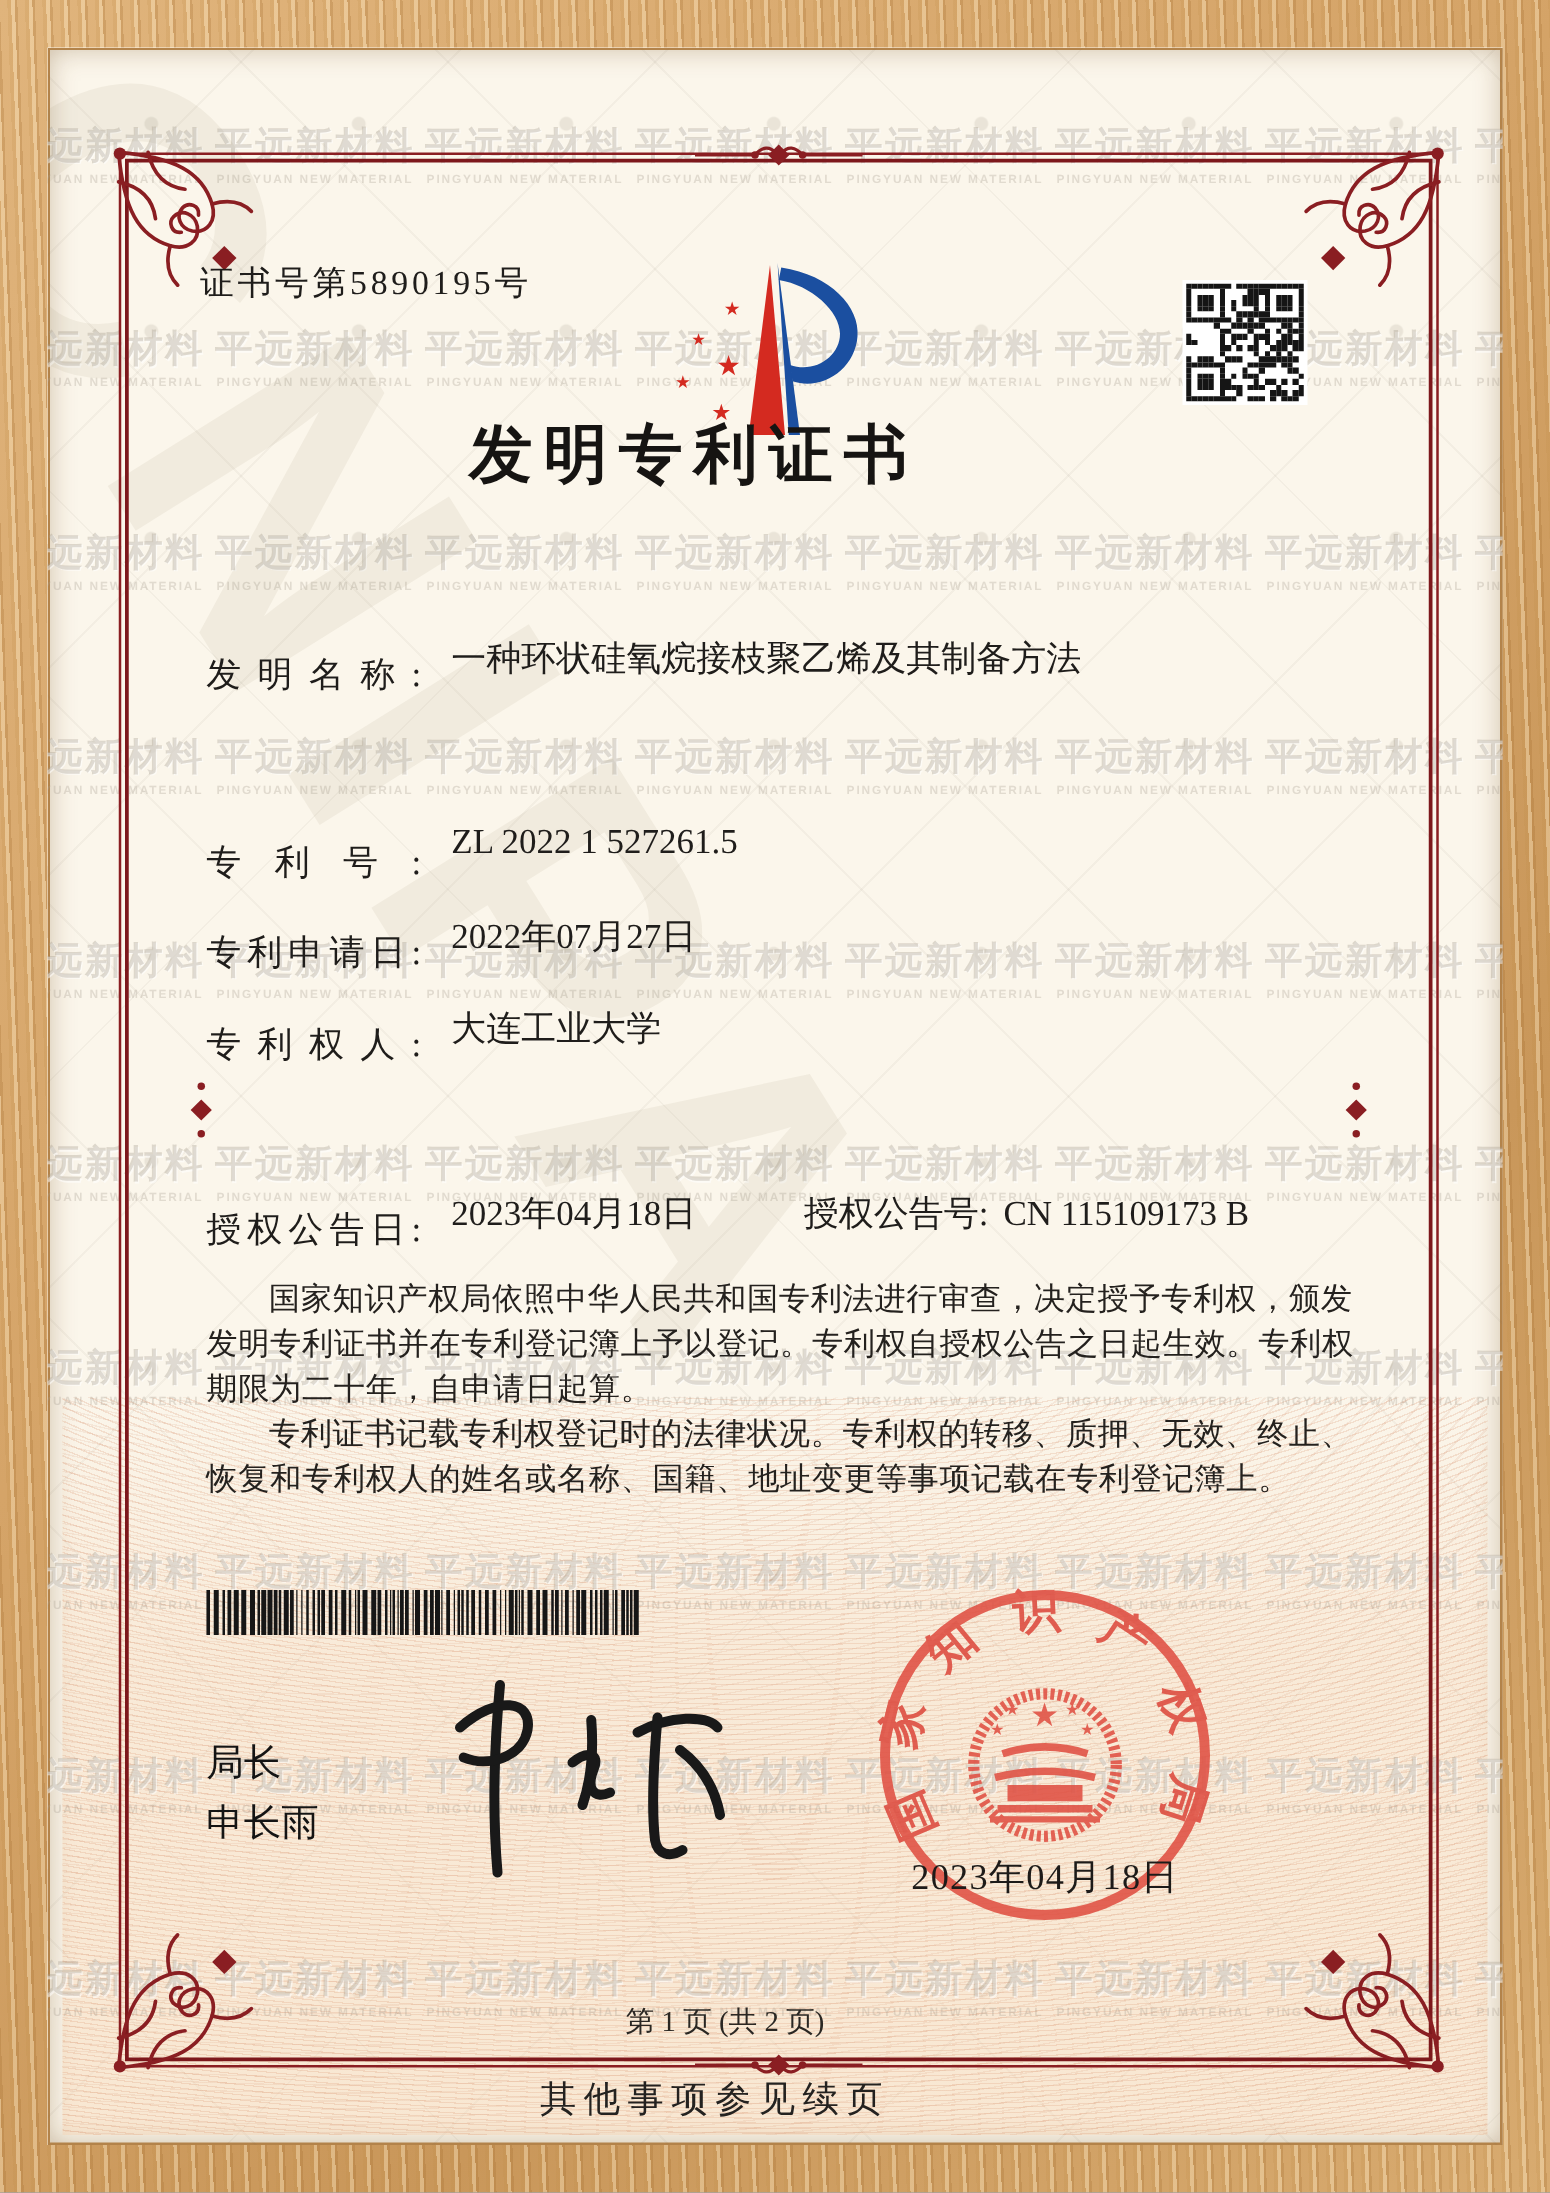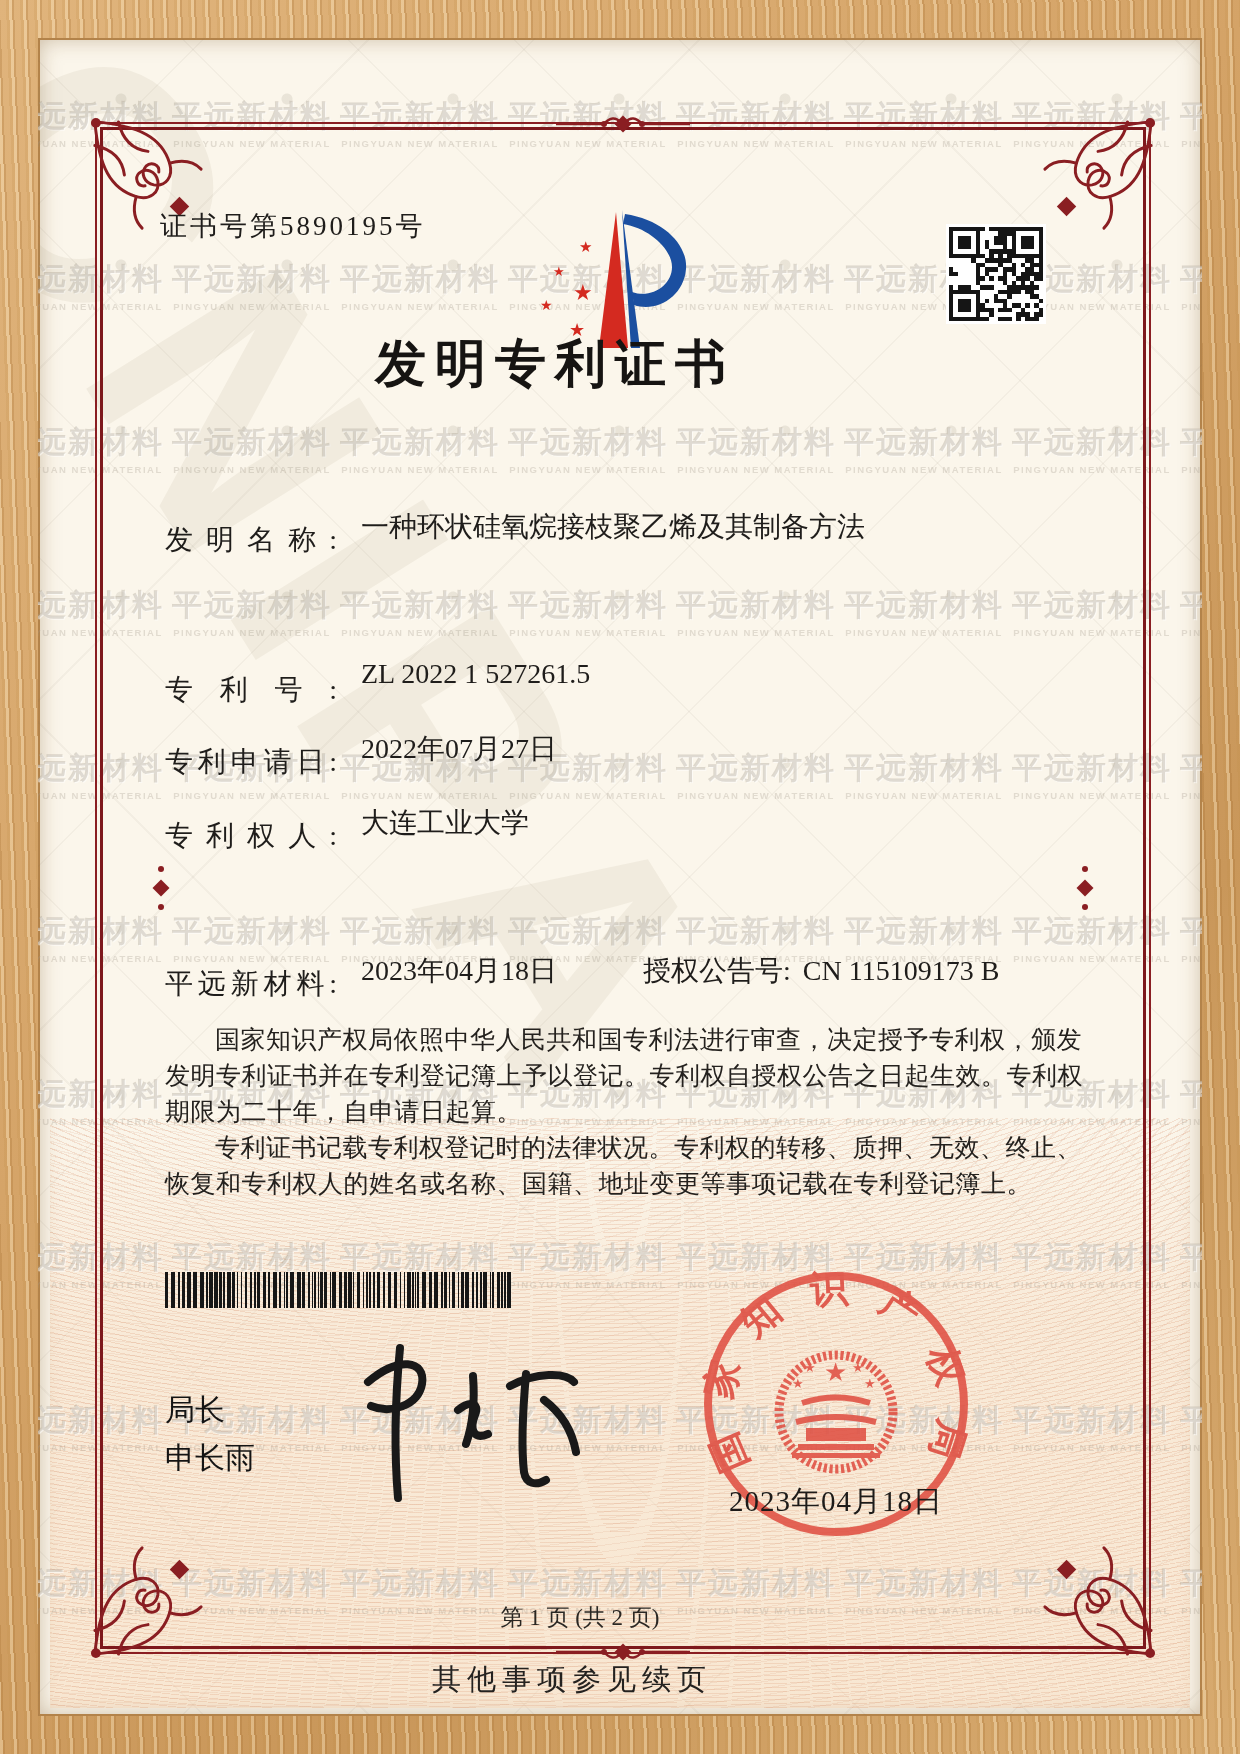--- a/index.html
+++ b/index.html
@@ -954,21 +954,21 @@
       <div class="frow" style="top:620px">
         <span class="flabel">专利号:</span><span class="fvalue">ZL 2022 1 527261.5</span>
       </div>
       <div class="frow" style="top:692px">
         <span class="flabel">专利申请日:</span><span class="fvalue">2022年07月27日</span>
       </div>
       <div class="frow" style="top:766px">
         <span class="flabel">专利权人:</span><span class="fvalue">大连工业大学</span>
       </div>
       <div class="frow" style="top:914px">
-        <span class="flabel">平远新材料:</span><span class="fvalue">2023年04月18日</span>
+        <span class="flabel">授权公告日:</span><span class="fvalue">2023年04月18日</span>
         <span class="grant2">
           <span>授权公告号:</span><span class="fvalue">CN 115109173 B</span>
         </span>
       </div>
 
       <div class="paras">
         <p>国家知识产权局依照中华人民共和国专利法进行审查，决定授予专利权，颁发发明专利证书并在专利登记簿上予以登记。专利权自授权公告之日起生效。专利权期限为二十年，自申请日起算。</p>
         <p>专利证书记载专利权登记时的法律状况。专利权的转移、质押、无效、终止、恢复和专利权人的姓名或名称、国籍、地址变更等事项记载在专利登记簿上。</p>
       </div>
 

